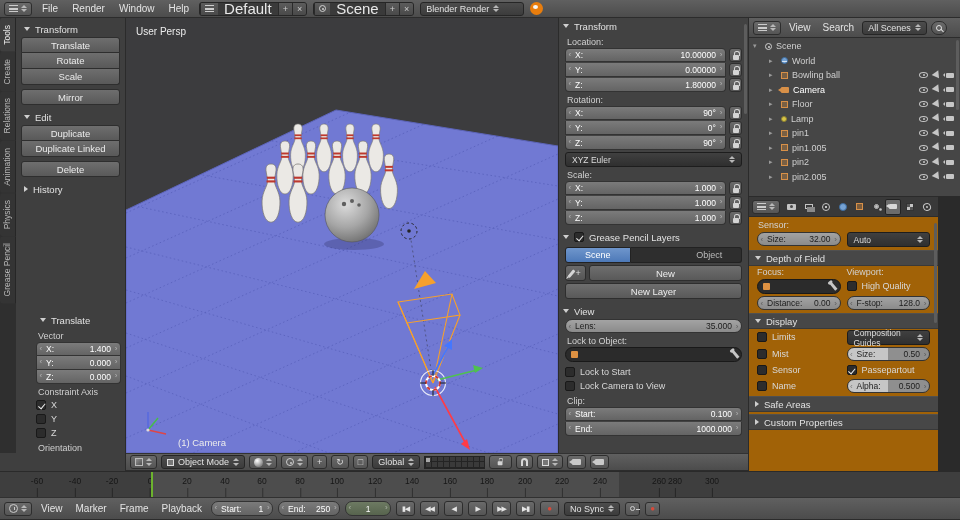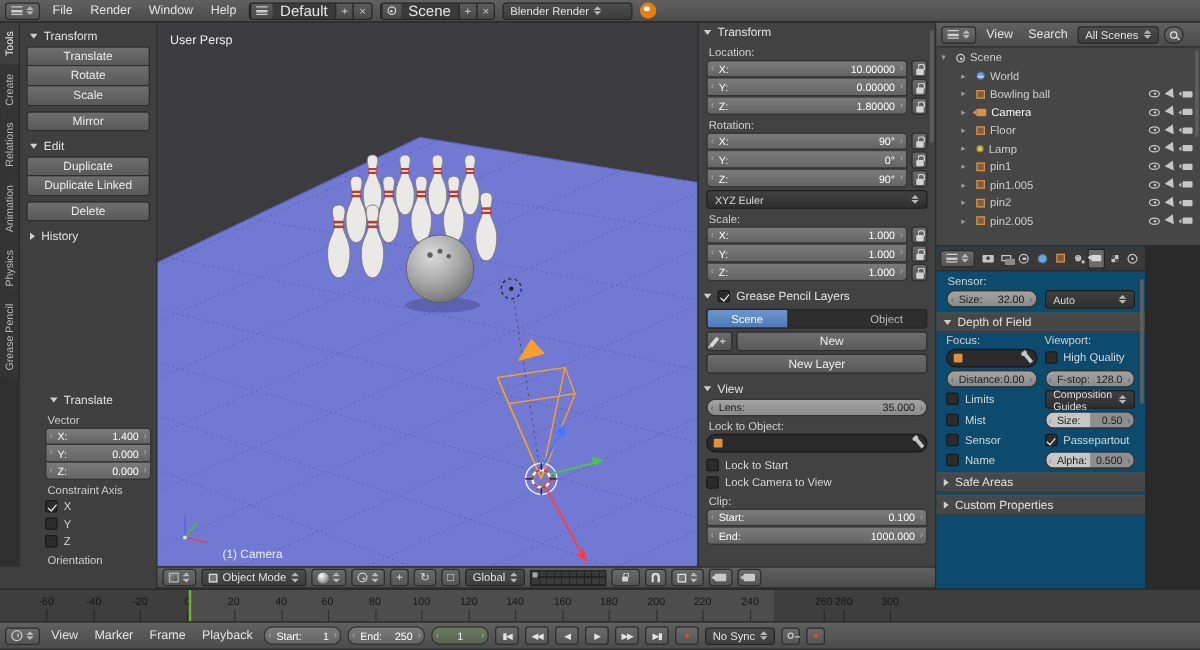--- a/index.html
+++ b/index.html
@@ -12,21 +12,21 @@
     display:flex;align-items:center;padding:0 4px;gap:6px;}
   .menu{font-size:10px;color:#e4e4e4;padding:0 4px;}
   .hbtn{display:flex;align-items:center;gap:3px;height:14px;padding:0 4px;
     background:linear-gradient(#6a6a6a,#555);border:1px solid #2d2d2d;border-radius:3px;color:#ddd;font-size:9px;}
   .hdrop{display:flex;align-items:center;gap:4px;height:14px;padding:0 5px;
     background:linear-gradient(#4c4c4c,#3c3c3c);border:1px solid #262626;border-radius:3px;color:#e2e2e2;font-size:9px;}
   .updn{display:inline-flex;flex-direction:column;gap:1.5px;}
   .updn::before{content:"";border-left:3px solid transparent;border-right:3px solid transparent;border-bottom:3px solid #b8b8b8;}
   .updn::after{content:"";border-left:3px solid transparent;border-right:3px solid transparent;border-top:3px solid #b8b8b8;}
   .idblock{display:flex;align-items:center;height:14px;background:#3a3a3a;border:1px solid #262626;border-radius:3px;overflow:hidden;}
-  .idblock .ib-text{padding:0 6px;font-size:12px;color:#e8e8e8;}
+  .idblock .ib-text{padding:0 6px;font-size:15px;color:#e8e8e8;}
   .idblock .ib-plus,.idblock .ib-x{padding:0 4px;border-left:1px solid #2a2a2a;font-size:9px;color:#ccc;
     background:linear-gradient(#5c5c5c,#4a4a4a);display:flex;align-items:center;height:100%;}
   .stats{font-size:8.5px;color:#cfcfcf;white-space:nowrap;}
   .blender-logo{width:13px;height:13px;border-radius:50%;background:#e87d0d;position:relative;flex:none;}
   .blender-logo::after{content:"";position:absolute;left:3px;top:2.5px;width:5px;height:4px;border-radius:50%;background:#f6f6f6;}
 
   .btn{display:flex;align-items:center;justify-content:center;height:16px;
     background:linear-gradient(#6e6e6e,#595959);border:1px solid #2e2e2e;border-radius:3px;
     color:#ececec;font-size:9.5px;}
   .btn-stack .btn{border-radius:0;border-top-width:0;}
@@ -149,21 +149,21 @@
   .ol-rows{padding:1px 0;}
   .ol-row{display:flex;align-items:center;gap:4px;height:14.5px;padding:0 4px;font-size:9px;color:#cfcfcf;}
   .ol-row .ind{width:12px;flex:none;}
   .ol-row .exp{color:#9a9a9a;font-size:7px;width:8px;flex:none;}
   .ol-row .lbl{white-space:nowrap;overflow:hidden;}
   .ol-row .spacer{flex:1;}
   .ol-row.active .lbl{color:#fff;}
   .ol-vis{display:flex;align-items:center;gap:5px;flex:none;padding-right:2px;}
   .scrollhintR{position:absolute;right:1px;top:22px;width:3px;height:70px;background:#5d5d5d;border-radius:2px;}
 
-  .props{position:absolute;left:748px;top:196px;width:168px;height:275px;background:#0c4a6e;border-left:1px solid #2b2b2b;border-top:1px solid #2b2b2b;overflow:hidden;}
+  .props{position:absolute;left:748px;top:196px;width:190px;height:275px;background:#a16207;border-left:1px solid #2b2b2b;border-top:1px solid #2b2b2b;overflow:hidden;}
   .props-header{height:20px;background:#393939;border-bottom:1px solid #2c2c2c;display:flex;align-items:center;gap:1px;padding:0 3px;}
   .ptab{width:17px;height:16px;display:flex;align-items:center;justify-content:center;border-radius:2px;}
   .ptab.active{background:#6b6b6b;border:1px solid #232323;}
   .g-cam{width:9px;height:6px;background:#c4c4c4;border-radius:1px;position:relative;}
   .g-cam::after{content:"";position:absolute;left:3px;top:1.4px;width:3px;height:3px;border-radius:50%;background:#4a4a4a;}
   .g-layers{width:8px;height:5px;border:1px solid #c4c4c4;position:relative;}
   .g-layers::after{content:"";position:absolute;left:1.5px;top:1.5px;width:8px;height:5px;background:#8a8a8a;}
   .g-scene{width:8px;height:8px;border-radius:50%;border:1px solid #c4c4c4;position:relative;}
   .g-scene::after{content:"";position:absolute;left:2px;top:2px;width:2.4px;height:2.4px;background:#c4c4c4;}
   .g-world{width:8px;height:8px;border-radius:50%;background:#76a3d4;border:1px solid #3d6c9e;}
@@ -813,20 +813,24 @@
       <div class="slider">
         <span>Distance:</span>
         <span class="nf-v">0.00</span>
       </div>
       <div class="slider">
         <span>F-stop:</span>
         <span class="nf-v">128.0</span>
       </div>
     </div>
 
+    <div class="pp-phead">
+      <span class="tri"></span>
+      <span>Display</span>
+    </div>
     <div class="pp-cols">
       <div class="cb-row">
           <span class="checkbox"></span>
         <span>Limits</span>
         </div>
       <div class="ddark">
         <span>Composition Guides</span>
           <span class="updn"></span>
       </div>
       <div class="cb-row">

